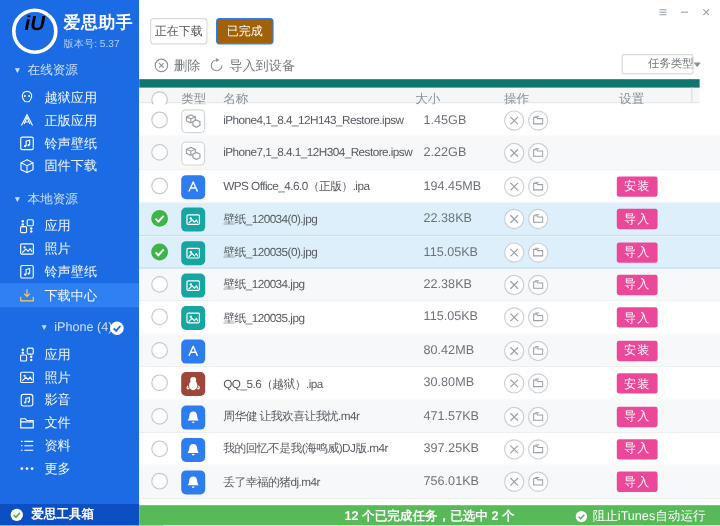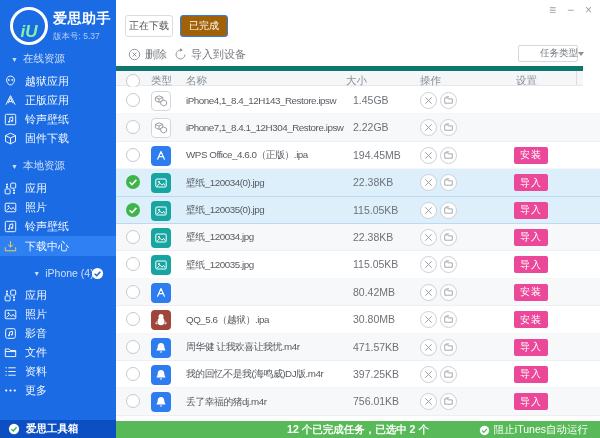--- a/index.html
+++ b/index.html
@@ -3,30 +3,30 @@
 <meta charset="utf-8">
 <style>
   * { margin:0; padding:0; box-sizing:border-box; }
   html,body { width:600px; height:438px; overflow:hidden; }
   body { font-family:"Liberation Sans","DejaVu Sans",sans-serif; background:#fff; position:relative; }
   .app { position:absolute; inset:0; }
 
   
   .sidebar { position:absolute; left:0; top:0; width:116px; height:438px; background:#1a6be4; color:#fff; }
   .logo { position:absolute; left:10px; top:7px; display:flex; align-items:center; }
-  .logo-circle { width:38px; height:38px; border:3px solid #fff; border-radius:50%; display:flex; align-items:flex-end; justify-content:center; font-weight:bold; font-style:italic; font-size:17px; color:#86efac; }
+  .logo-circle { width:38px; height:38px; border:3px solid #fff; border-radius:50%; display:flex; align-items:flex-start; justify-content:center; font-weight:bold; font-style:italic; font-size:17px; color:#000000; }
   .logo-text { margin-left:5px; }
   .app-name { font-size:14px; font-weight:bold; letter-spacing:0.5px; white-space:nowrap; }
   .app-version { font-size:8.5px; color:rgba(255,255,255,.65); margin-top:3px; }
   nav { position:absolute; top:50px; left:0; right:0; }
   .sec-h { height:18px; display:flex; align-items:center; padding-left:11px; font-size:10.5px; color:rgba(255,255,255,.78); position:relative; }
   .sec-h .arr { font-size:7px; margin-right:5px; color:rgba(255,255,255,.78); }
   .sec-h.mt1 { margin-top:9px; } .sec-h.mt2 { margin-top:8px;justify-content:center; }
   .sec-items { margin-top:4px; }
-  .s-item { height:19px; display:flex; align-items:center; padding-left:4px; font-size:11px; color:rgba(255,255,255,.95); cursor:default; }
+  .s-item { height:19px; display:flex; align-items:center; padding-left:16px; font-size:11px; color:rgba(255,255,255,.95); cursor:default; }
   .s-item .ic { width:13px; height:13px; margin-right:8px; display:inline-flex; }
   .s-item .ic svg { width:13px; height:13px; display:block; }
   .s-item.active { background:#2f81f3; height:20px; }
   .sec-badge { position:absolute; right:12px; width:13px; height:13px; }
   .sec-badge svg { width:13px; height:13px; display:block; }
   .toolbox { position:absolute; left:0; bottom:0; width:136px; height:18px; background:#0c4fc2; display:flex; align-items:center; padding:0 8px; font-size:10.5px; font-weight:bold; color:#fff; }
   .toolbox .ic { width:12px; height:12px; margin-right:6px; }
   .toolbox .ic svg { width:12px; height:12px; display:block; }
   .toolbox .chev { margin-left:auto; font-size:13px; font-weight:bold; color:#fff; line-height:1; }
   .row { box-shadow: inset 0 -1px 0 rgba(0,0,0,.035); }
@@ -39,21 +39,21 @@
   .tabs { position:absolute; top:15px; left:9px; display:flex; gap:7px; }
   .tab { width:48px; height:22px; border:1px solid #d9dce1; background:#fff; color:#555; font-size:10px; border-radius:3px; font-family:inherit; padding:0; }
   .tab.active { background:#a16207; border-color:#2d7cf0; color:#fff; }
   .toolbar { position:absolute; top:45px; left:0; right:0; height:18px; }
   .tool { position:absolute; display:flex; align-items:center; gap:4px; font-size:11px; color:#75797f; top:0; height:18px; }
   .tool svg { width:13px; height:13px; display:block; }
   .t-del { left:12px; } .t-imp { left:58px; }
   .dropdown { position:absolute; right:22px; top:0; width:60px; height:17px; border:1px solid #d5d8dc; border-radius:2px; display:flex; align-items:center; justify-content:space-between; padding:0 21px; font-size:9.5px; color:#75797f; background:#fff; white-space:nowrap; }
   .dropdown .caret { width:0; height:0; border-left:3.5px solid transparent; border-right:3.5px solid transparent; border-top:4px solid #8a8f99; }
 
-  .thead { position:absolute; top:66px; left:0; right:17px; height:20px; background:#f5f6f7; border-top:5px solid #0f766e; border-bottom:1px solid #e6e8ea; font-size:10.5px; color:#8b9097; }
+  .thead { position:absolute; top:66px; left:0; right:17px; height:20px; background:#f5f6f7; border-top:7px solid #0f766e; border-bottom:1px solid #e6e8ea; font-size:10.5px; color:#8b9097; }
   .thead span { position:absolute; top:3px; }
   .thead .cb { top:3px; }
   .h-type{left:35px;} .h-name{left:70px;} .h-size{left:230px;} .h-ops{left:304px;} .h-set{left:400px;}
   .thead .sb-line { position:absolute; right:6px; top:0; bottom:0; width:1px; background:#dcdee0; }
 
   #rows { position:absolute; top:87px; left:0; right:0; }
   .row { position:relative; height:27.4px; background:#fff; }
   .row.alt { background:#f7f8f9; }
   .row.sel { background:#ddeffb; }
   .cb { display:inline-block; width:14px; height:14px; border:1px solid #c5cad0; border-radius:50%; background:#fff; }

